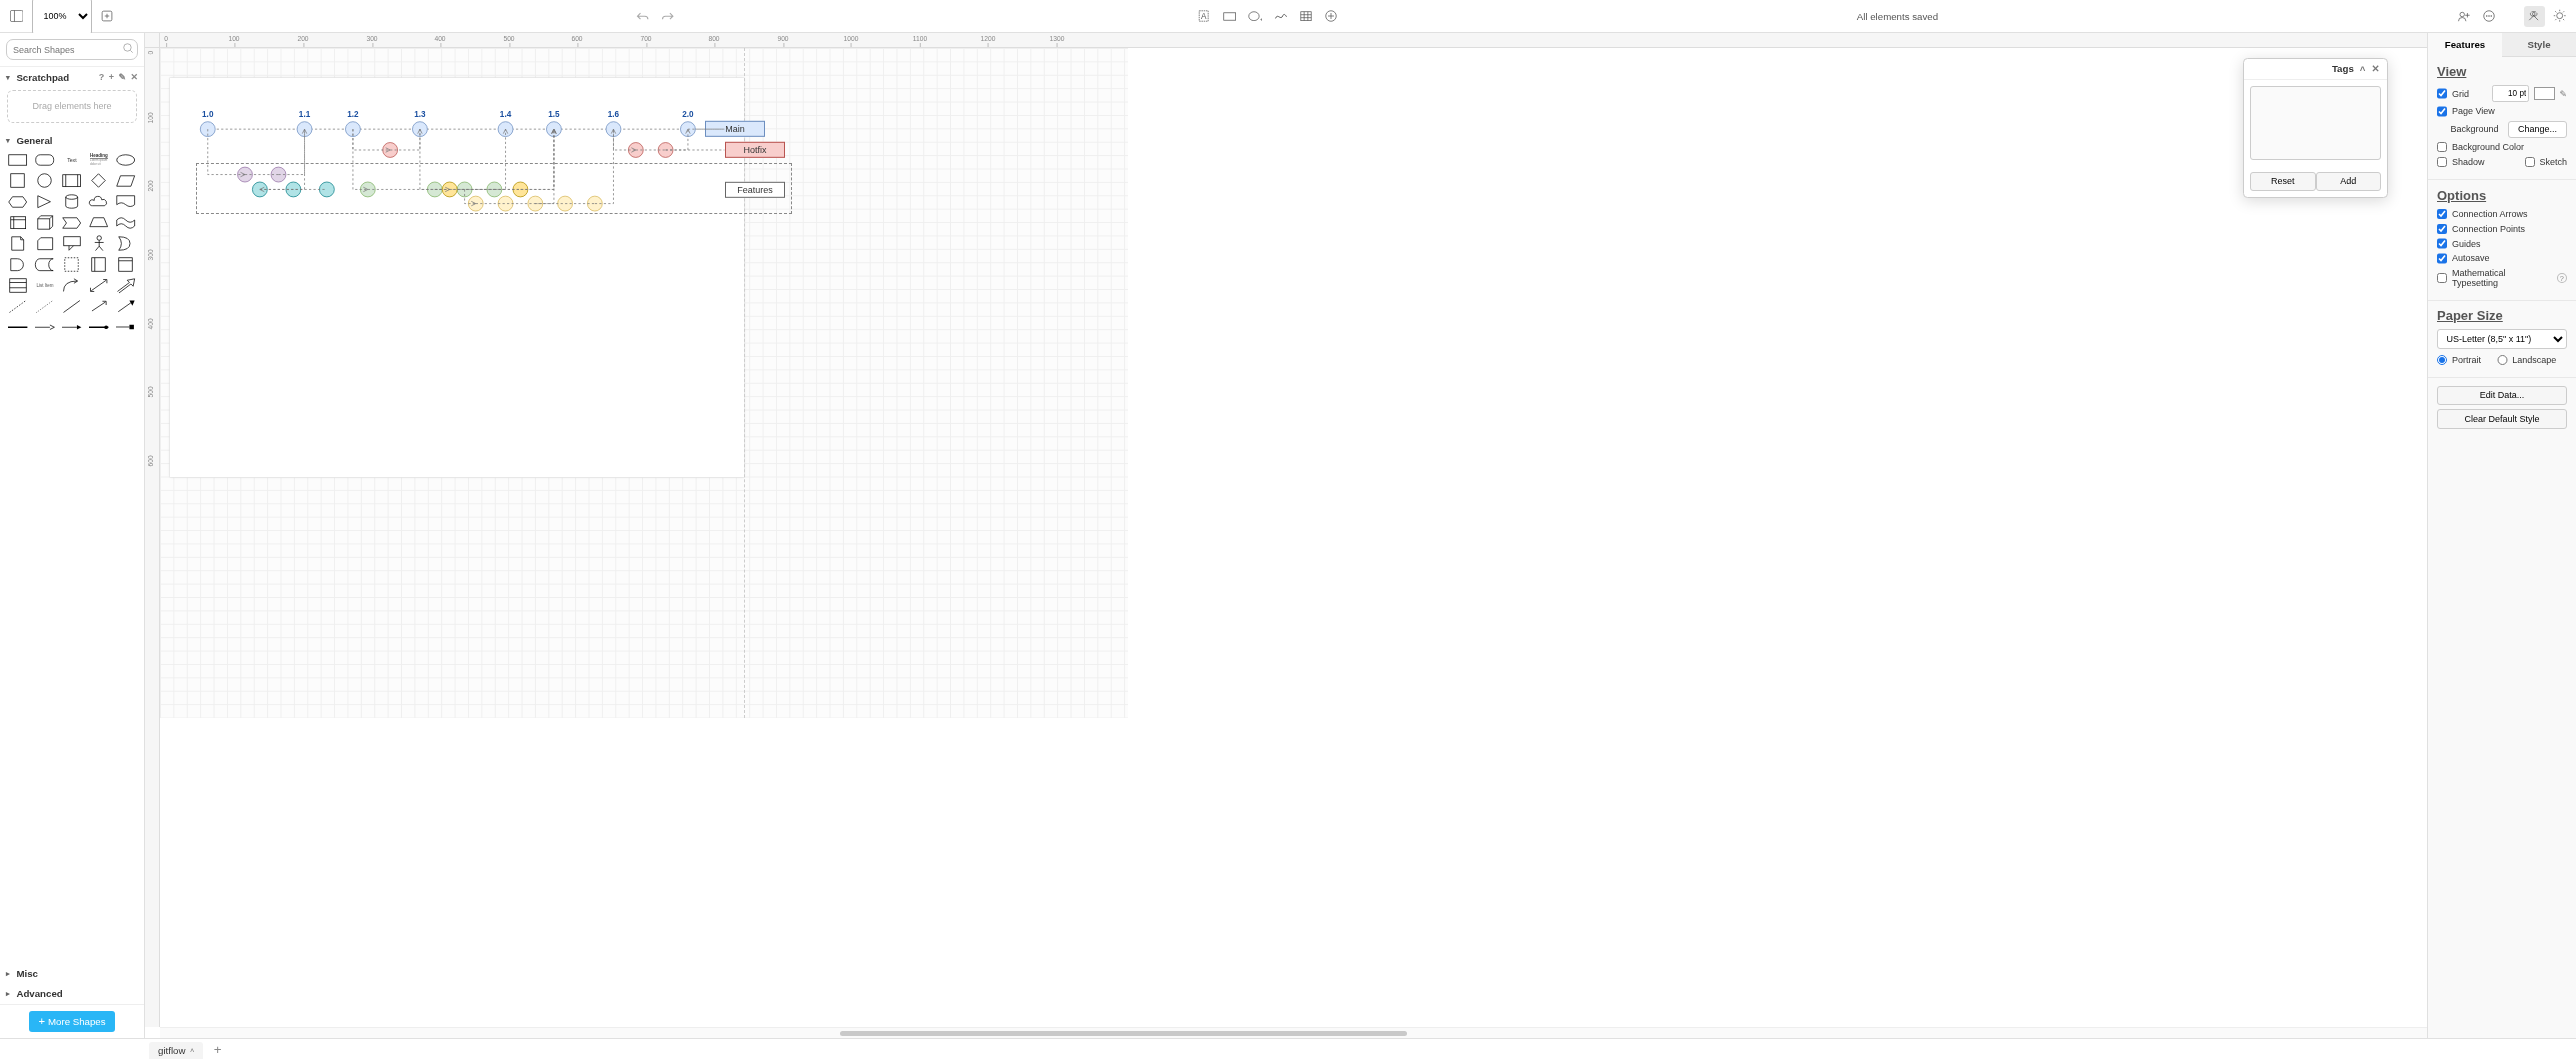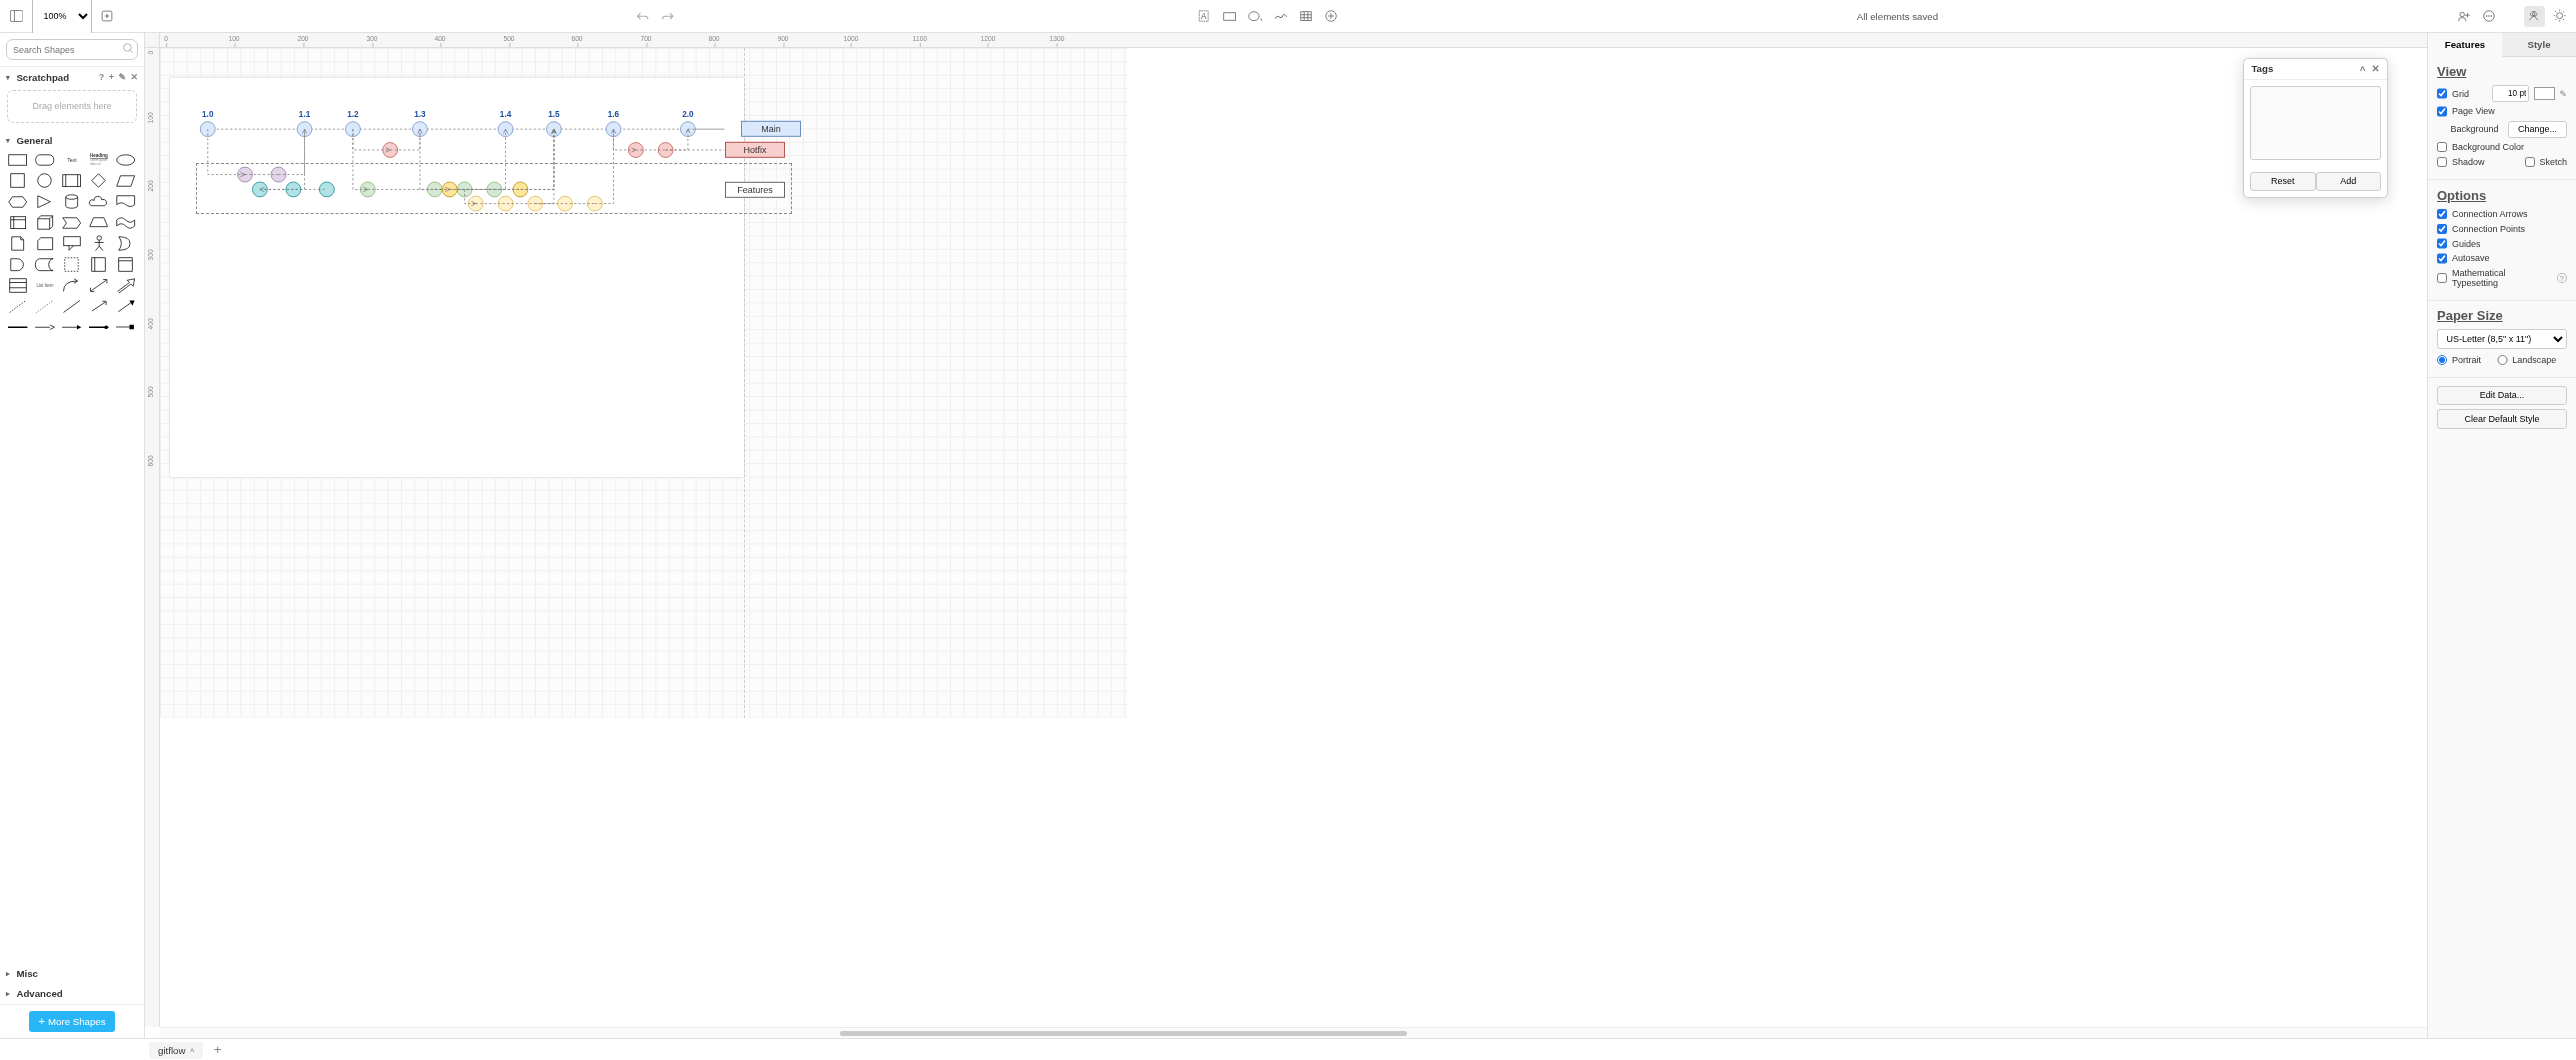--- a/index.html
+++ b/index.html
@@ -59,21 +59,21 @@
 .page { position: absolute; left: 10.4px; top: 30px; width: 574px; height: 399px; background: #fff; box-shadow: 0 0 3px rgba(0,0,0,0.1), 0 0 0 0.7px #eee; }
 .pagebreak-v { position:absolute; top:0; bottom:0; border-left:0.7px dashed #ccc; }
 .svg-layer { position: absolute; left: 0; top: 0; }
 
 .scrollbar-bottom { position:absolute; left:15px; right:0; bottom:0; height:11.2px; background:#fafafa; border-top:0.7px solid #eee;}
 .scrollbar-bottom .thumb { position:absolute; left:30%; width:25%; top:3px; height:5.2px; background:#c9c9c9; border-radius:3px;}
 
 
 .tags-panel { position: absolute; right: 39px; top: 24.6px; width: 145px; background: #fff; border: 0.7px solid #ccc; border-radius: 4.5px; box-shadow: 0 3px 15px rgba(0,0,0,0.15); z-index: 5; }
 .tags-panel .tp-head { display: flex; align-items: center; padding: 4.5px 7.4px; border-bottom: 0.7px solid #eee; font-size: 9.7px; font-weight: 600;}
-.tags-panel .tp-head .tp-title { flex:1; text-align:left;}
+.tags-panel .tp-head .tp-title { flex:1; text-align:right;}
 .tags-panel .tp-head span.tool { color:#777; cursor:pointer; margin-left:6px; font-size:9.7px;}
 .tags-panel .tp-body { padding: 6px; }
 .tags-panel .tp-box { height: 74px; border: 0.7px solid #ccc; border-radius: 3px; background:#fafafa;}
 .tags-panel .tp-actions { display: flex; gap: 0; padding: 6px; }
 .tags-panel .tp-actions button { flex: 1; padding: 3.7px 0; border: 0.7px solid #ccc; background: #f6f6f6; border-radius: 3px; font-size: 9px; cursor: pointer;}
 
 
 .right { width: 149px; border-left: 0.7px solid #e0e0e0; background: #f9f9f9; display: flex; flex-direction: column; overflow-y:auto; overflow-x:hidden;}
 .right-tabs { display: flex; height: 24px; border-bottom: 0.7px solid #ddd; }
 .right-tabs .tab { flex: 1; display: flex; align-items: center; justify-content: center; font-size: 9.7px; font-weight: 600; cursor: pointer; background: #eee; color:#555;}
@@ -553,21 +553,21 @@
         <div class="tick" style="top: 216px;">300</div>
         <div class="tick" style="top: 285px;">400</div>
         <div class="tick" style="top: 353px;">500</div>
         <div class="tick" style="top: 422px;">600</div>
       </div>
     <div class="canvas">
       <div class="canvas-inner">
         <div class="page"></div>
         <div class="pagebreak-v" style="left:584px;"></div>
 
-        <div class="node-label-box" style="left:581px; top:81px; background:#dae8fc; border-color:#6c8ebf;">Main</div>
+        <div class="node-label-box" style="left:545px; top:81px; background:#dae8fc; border-color:#6c8ebf;">Main</div>
         <div class="node-label-box" style="left:565px; top:102px; background:#f8cecc; border-color:#b85450;">Hotfix</div>
         <div class="node-label-box" style="left:565px; top:142px; background:#fff; border-color:#666;">Features</div>
         <div class="feature-box" style="left:36px; top:115px; width:596px; height:51px;"></div>
 
         <svg class="svg-layer" width="968" height="670" id="git-svg" viewBox="0 0 1300 900" style="font-size:13px">
             <line x1="64" y1="109" x2="758" y2="109" stroke="#777" stroke-dasharray="3 3"></line>
             <circle cx="64" cy="109" r="10" fill="#dae8fc" stroke="#6c8ebf"></circle>
             <text x="64" y="93" text-anchor="middle" font-size="11" font-weight="700" fill="#1a4fa0">1.0</text>
             <circle cx="194" cy="109" r="10" fill="#dae8fc" stroke="#6c8ebf"></circle>
             <text x="194" y="93" text-anchor="middle" font-size="11" font-weight="700" fill="#1a4fa0">1.1</text>

